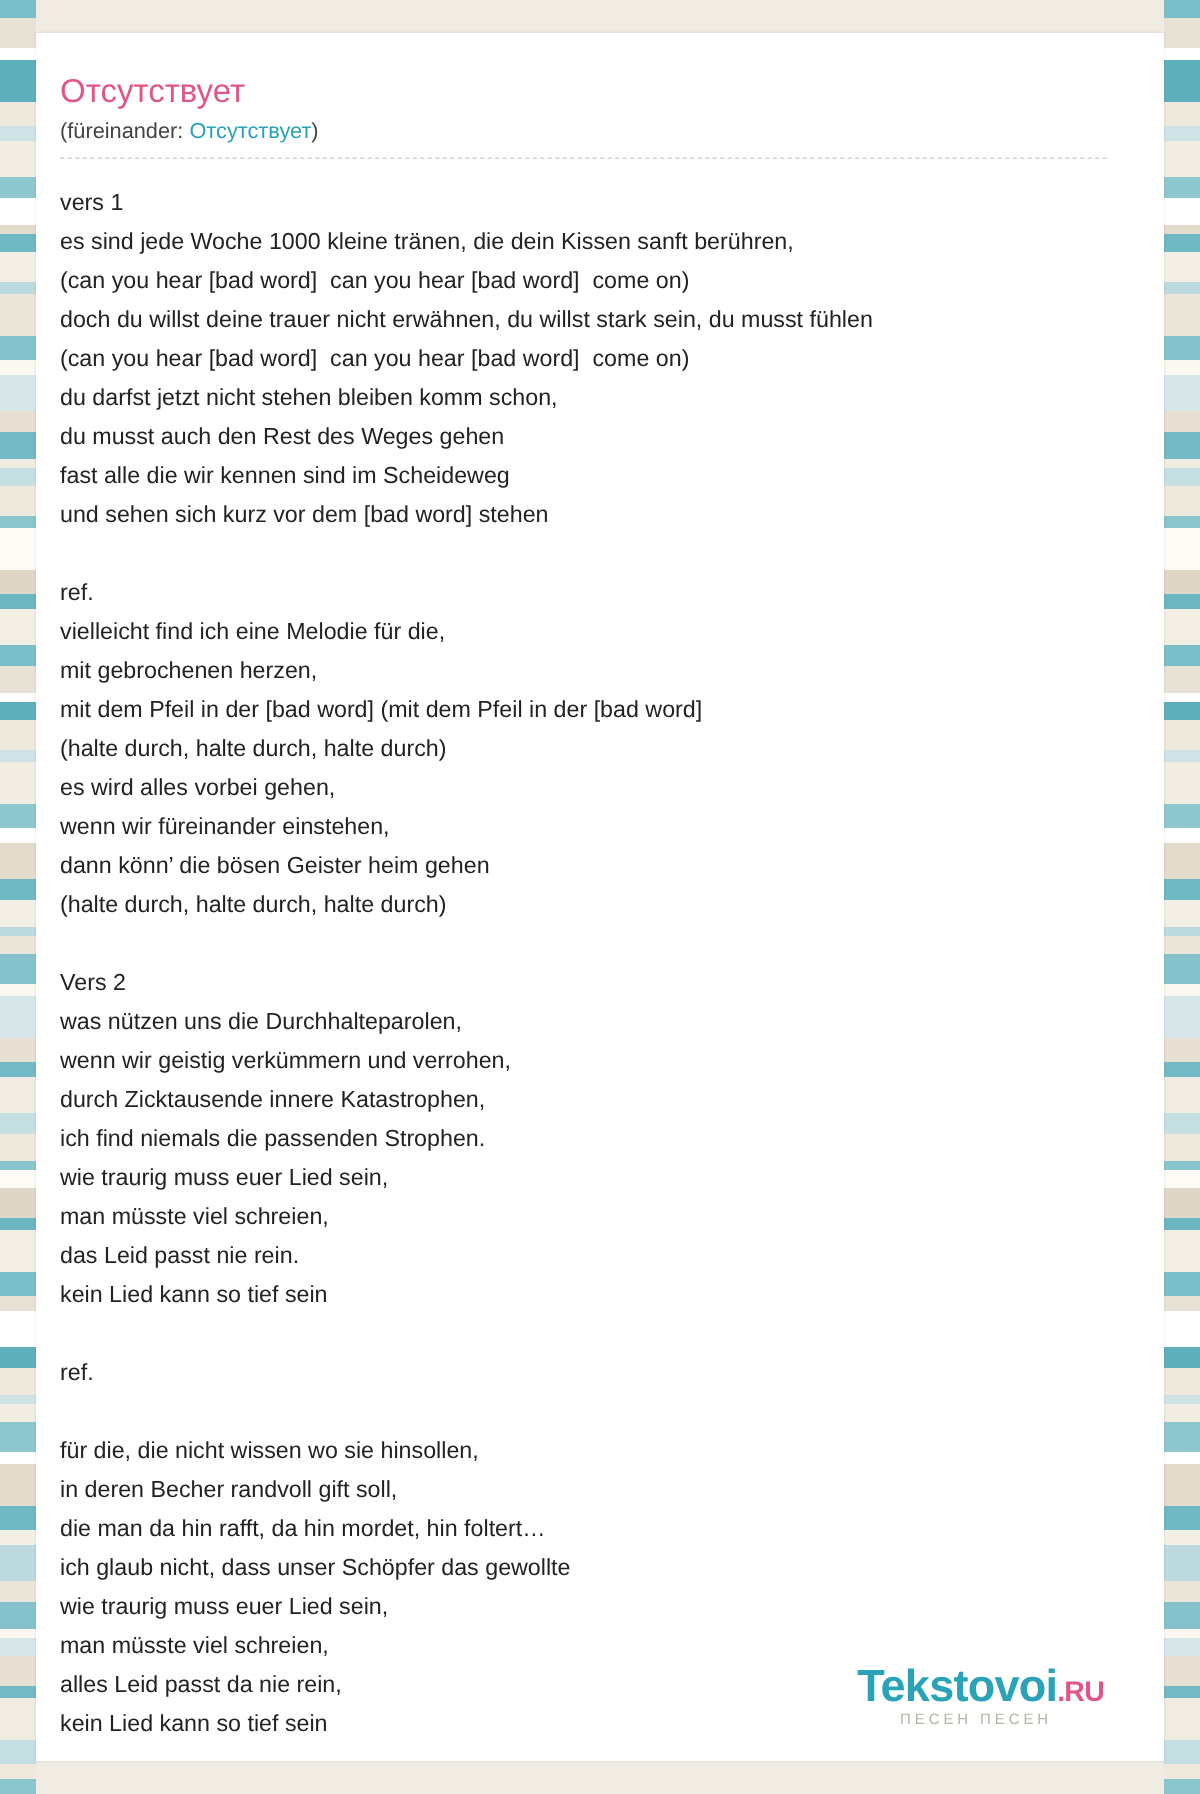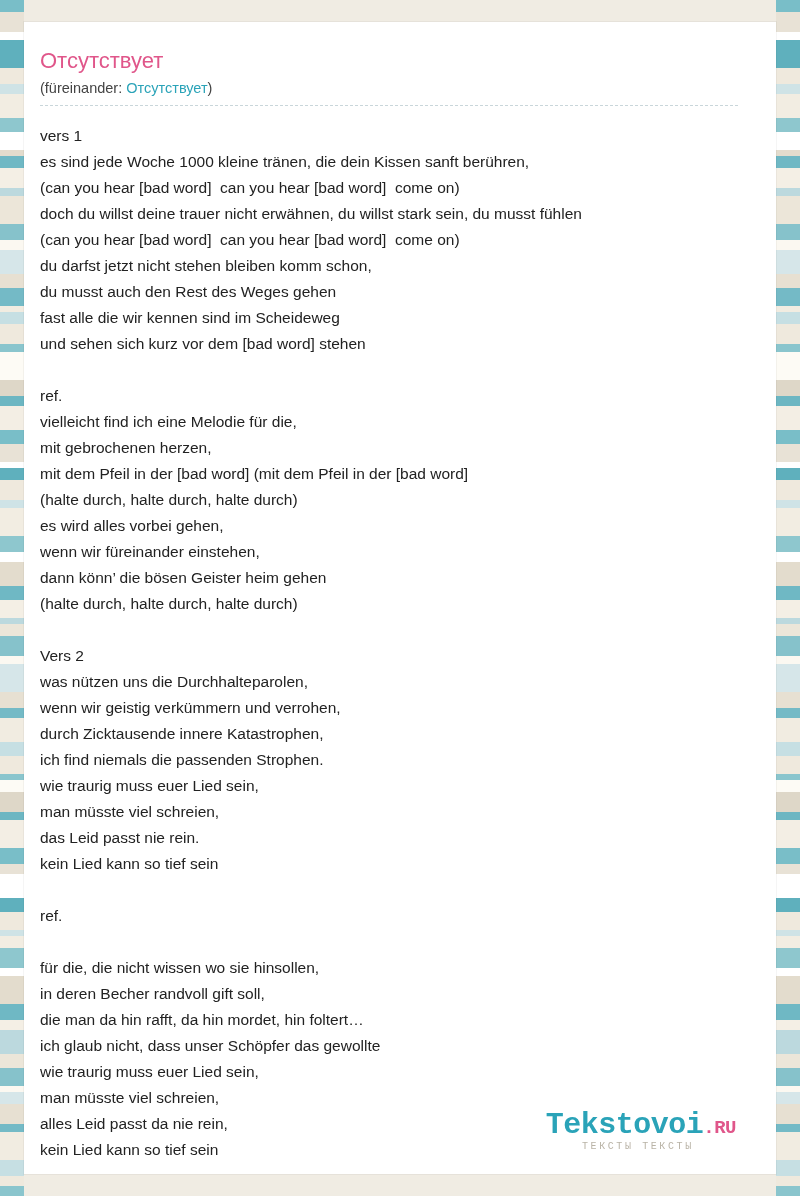--- a/index.html
+++ b/index.html
@@ -84,21 +84,20 @@
     height: 26px;
   }
 
   
   .logo {
     position: absolute;
     right: 40px;
     bottom: 22px;
     text-align: right;
     line-height: 1;
-    font-family: Liberation Mono, monospace;
   }
   .logo-main {
     font-size: 30px;
     font-weight: bold;
     color: #2aa3b8;
     letter-spacing: -0.5px;
   }
   .logo-main .ru {
     color: #e0568a;
     font-size: 19px;
@@ -279,15 +278,15 @@
 <div class="sheet">
   <div class="inner">
     <h1 class="song-title">Отсутствует</h1>
     <div class="artist-line"><span>(füreinander: </span><a class="artist-link" href="#">Отсутствует</a><span>)</span></div>
 
     <div class="lyrics"><div class="ln">vers 1</div><div class="ln">es sind jede Woche 1000 kleine tränen, die dein Kissen sanft berühren,</div><div class="ln">(can you hear [bad word]  can you hear [bad word]  come on)</div><div class="ln">doch du willst deine trauer nicht erwähnen, du willst stark sein, du musst fühlen</div><div class="ln">(can you hear [bad word]  can you hear [bad word]  come on)</div><div class="ln">du darfst jetzt nicht stehen bleiben komm schon,</div><div class="ln">du musst auch den Rest des Weges gehen</div><div class="ln">fast alle die wir kennen sind im Scheideweg</div><div class="ln">und sehen sich kurz vor dem [bad word] stehen</div><div class="blank"></div><div class="ln">ref.</div><div class="ln">vielleicht find ich eine Melodie für die,</div><div class="ln">mit gebrochenen herzen,</div><div class="ln">mit dem Pfeil in der [bad word] (mit dem Pfeil in der [bad word]</div><div class="ln">(halte durch, halte durch, halte durch)</div><div class="ln">es wird alles vorbei gehen,</div><div class="ln">wenn wir füreinander einstehen,</div><div class="ln">dann könn’ die bösen Geister heim gehen</div><div class="ln">(halte durch, halte durch, halte durch)</div><div class="blank"></div><div class="ln">Vers 2</div><div class="ln">was nützen uns die Durchhalteparolen,</div><div class="ln">wenn wir geistig verkümmern und verrohen,</div><div class="ln">durch Zicktausende innere Katastrophen,</div><div class="ln">ich find niemals die passenden Strophen.</div><div class="ln">wie traurig muss euer Lied sein,</div><div class="ln">man müsste viel schreien,</div><div class="ln">das Leid passt nie rein.</div><div class="ln">kein Lied kann so tief sein</div><div class="blank"></div><div class="ln">ref.</div><div class="blank"></div><div class="ln">für die, die nicht wissen wo sie hinsollen,</div><div class="ln">in deren Becher randvoll gift soll,</div><div class="ln">die man da hin rafft, da hin mordet, hin foltert…</div><div class="ln">ich glaub nicht, dass unser Schöpfer das gewollte</div><div class="ln">wie traurig muss euer Lied sein,</div><div class="ln">man müsste viel schreien,</div><div class="ln">alles Leid passt da nie rein,</div><div class="ln">kein Lied kann so tief sein</div></div>
   </div>
 
   <div class="logo">
     <div class="logo-main"><span>Tekstovoi</span><span class="ru">.RU</span></div>
-    <div class="logo-sub">ТЕКСТЫ ТЕКСТЫ</div>
+    <div class="logo-sub">ПЕСЕН ПЕСЕН</div>
   </div>
 </div>
 
 </body></html>

